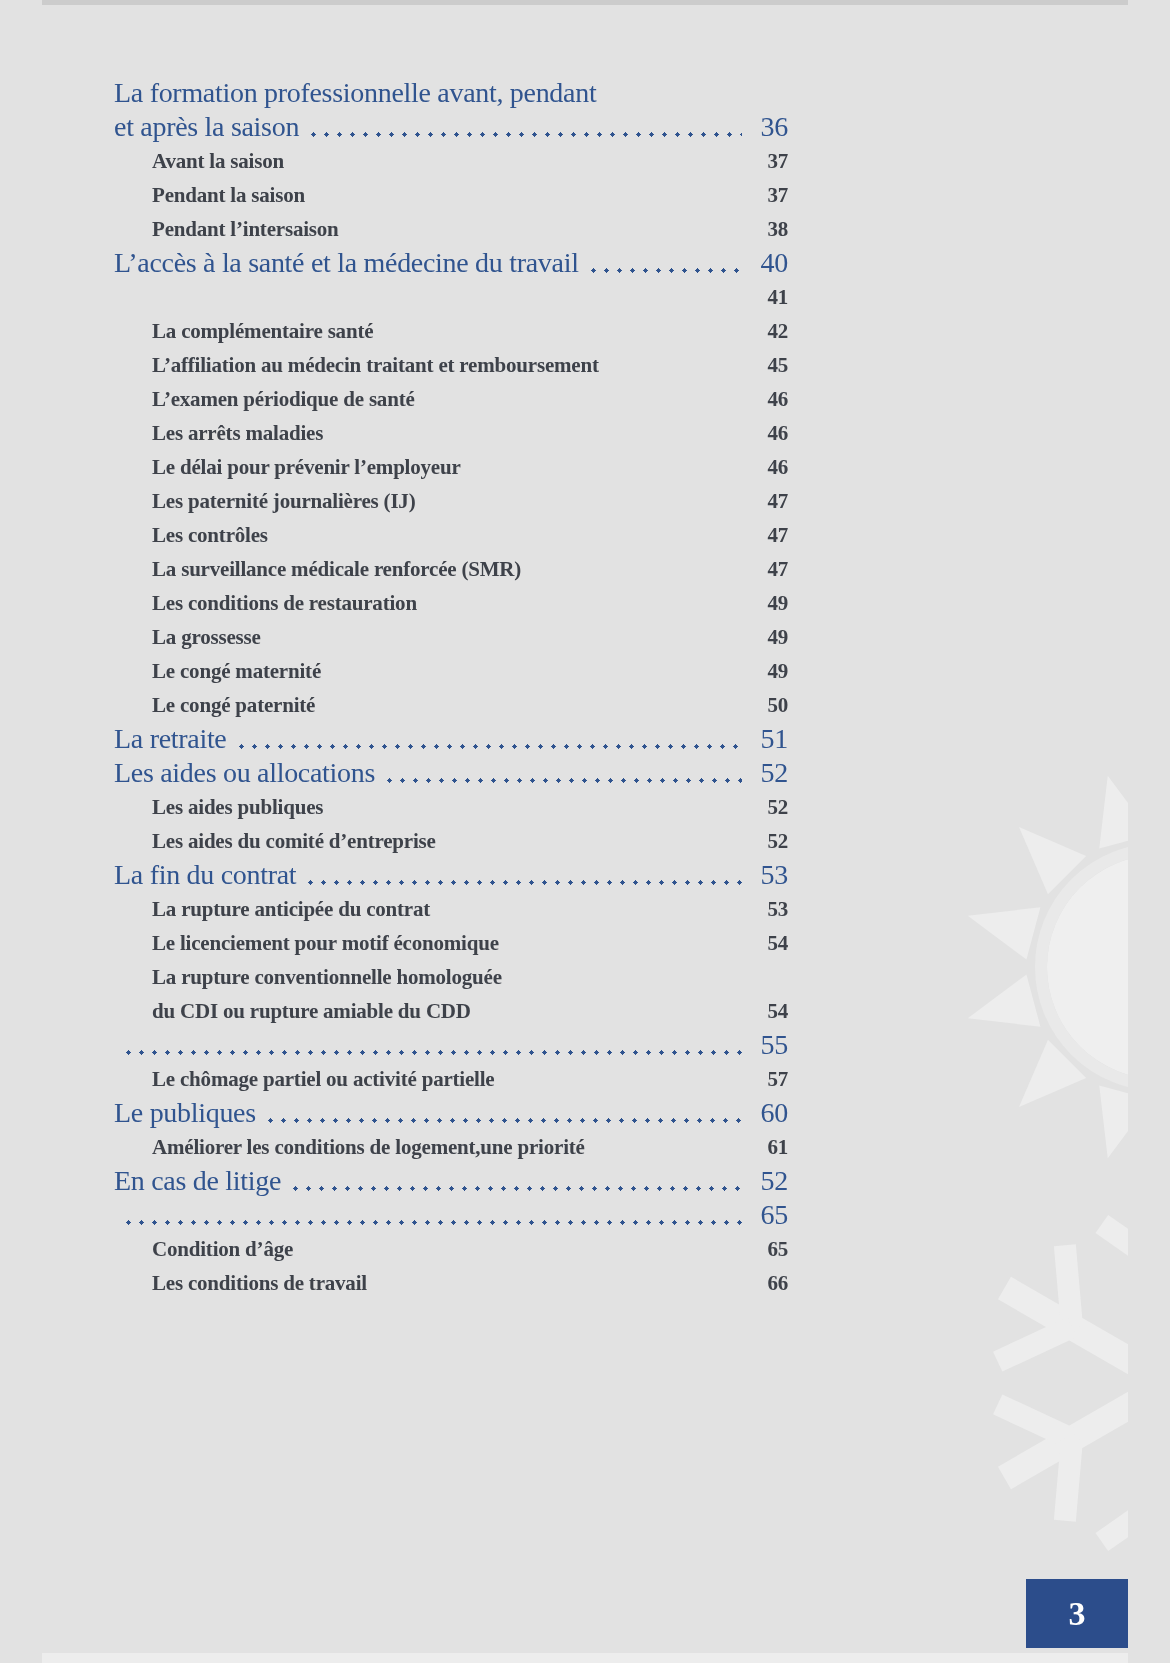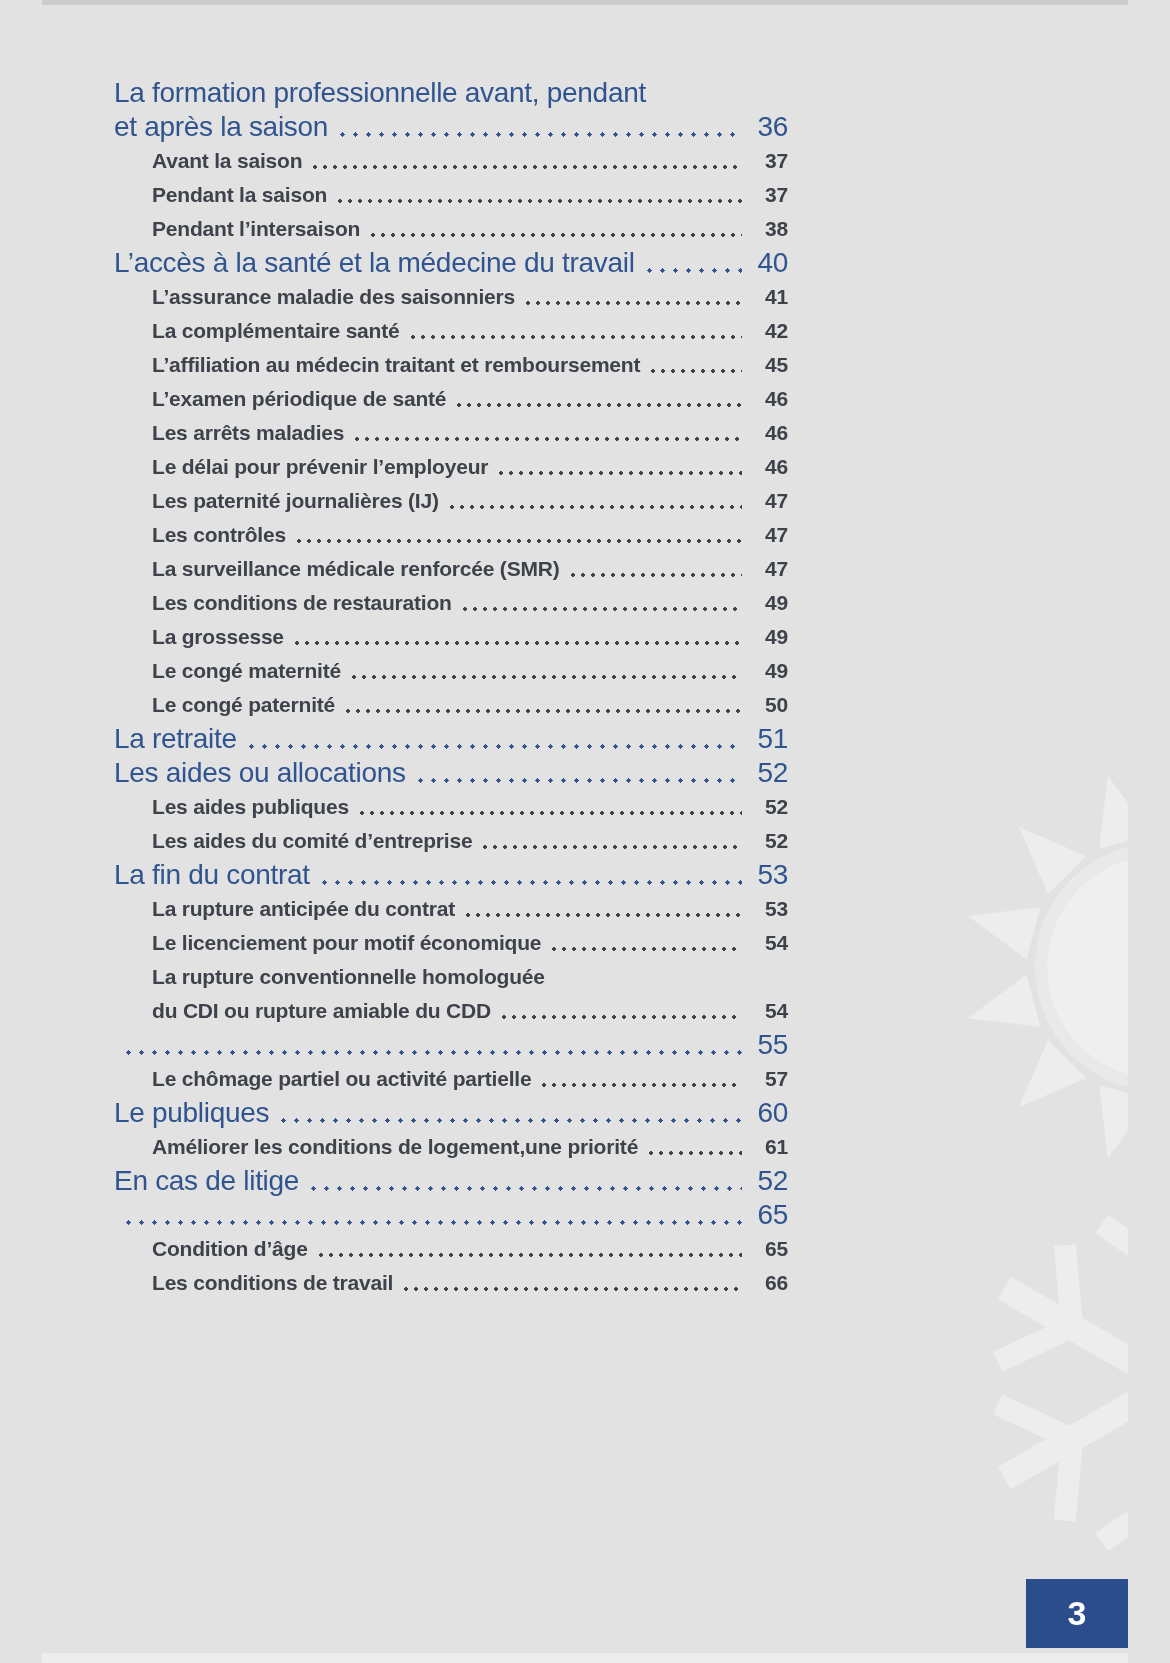--- a/index.html
+++ b/index.html
@@ -1,36 +1,36 @@
 <!DOCTYPE html>
 <html style="--bg: #e2e2e2; --accent: #30548f; --dark: #3e424a; --boxblue: #2c4d8b;"><head>
 <meta charset="utf-8">
 <title>Sommaire</title>
 <style>
   html,body { margin:0; padding:0; }
   body { background:#e2e2e2; font-family:"Liberation Sans", sans-serif; }
   .page {
     position:relative; width:1086px; height:1663px;
-    background:var(--bg,#e2e2e2); overflow:hidden; margin:0 auto;
+    background:var(--bg,#e2e2e2); overflow:hidden; margin:0 auto;font-family:Liberation Serif, serif;
   }
   .top-edge   { position:absolute; top:0; left:0; right:0; height:5px;  background:#cccccc; }
   .bottom-edge{ position:absolute; bottom:0; left:0; right:0; height:10px; background:#ededed; }
 
   
   .wm { position:absolute; pointer-events:none; }
   .wm-sun  { left:912px; top:762px; }
   .wm-snow { left:937px; top:1183px; }
 
   
   .toc { position:absolute; left:72px; top:76px; width:674px; }
   .section { }
   .section:first-child { margin-top:0; }
   .row { display:flex; }
   .h-row { line-height:34px; font-size:28px; font-weight:400; color:var(--accent,#30548f); letter-spacing:-0.3px; }
-  .i-row { line-height:34px; font-size:21px; font-weight:700; color:var(--dark,#3e424a); letter-spacing:-0.2px; padding-left:38px; }
+  .i-row { line-height:34px; font-size:21px; font-weight:700; color:var(--dark,#3e424a); letter-spacing:-0.2px; padding-left:38px;align-items:center; }
   .label { white-space:nowrap; }
   .dots {
     flex:1; min-width:20px; margin:0 4px 0 8px;
     background-image:radial-gradient(circle, currentColor 2px, transparent 2.2px);
     background-size:13px 5px;
     background-repeat:repeat-x;
     background-position:0 calc(100% - 7px);
   }
   .i-row .dots {
     background-image:radial-gradient(circle, currentColor 1.8px, transparent 2px);
@@ -146,21 +146,20 @@
           <span class="pnum">38</span>
         </div>
       </div>
       <div class="section">
         <div class="row h-row">
           <span class="label">L’accès à la santé et la médecine du travail</span>
           <span class="dots"></span>
           <span class="pnum">40</span>
         </div>
         <div class="row i-row">
-          <span class="label">L’assurance maladie des saisonniers</span>
           <span class="dots"></span>
           <span class="pnum">41</span>
         </div>
         <div class="row i-row">
           <span class="label">La complémentaire santé</span>
           <span class="dots"></span>
           <span class="pnum">42</span>
         </div>
         <div class="row i-row">
           <span class="label">L’affiliation au médecin traitant et remboursement</span>

